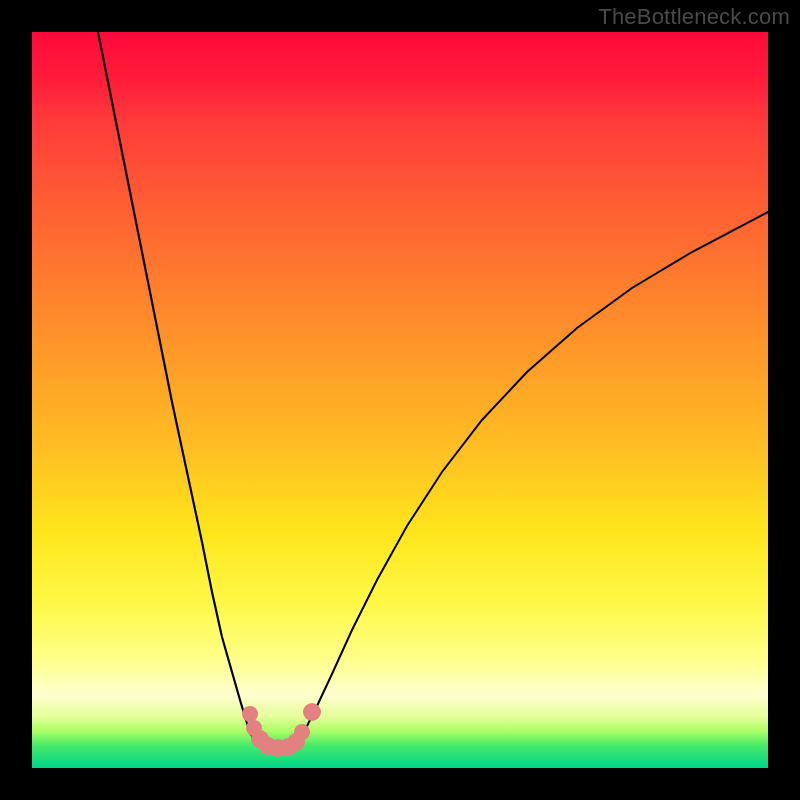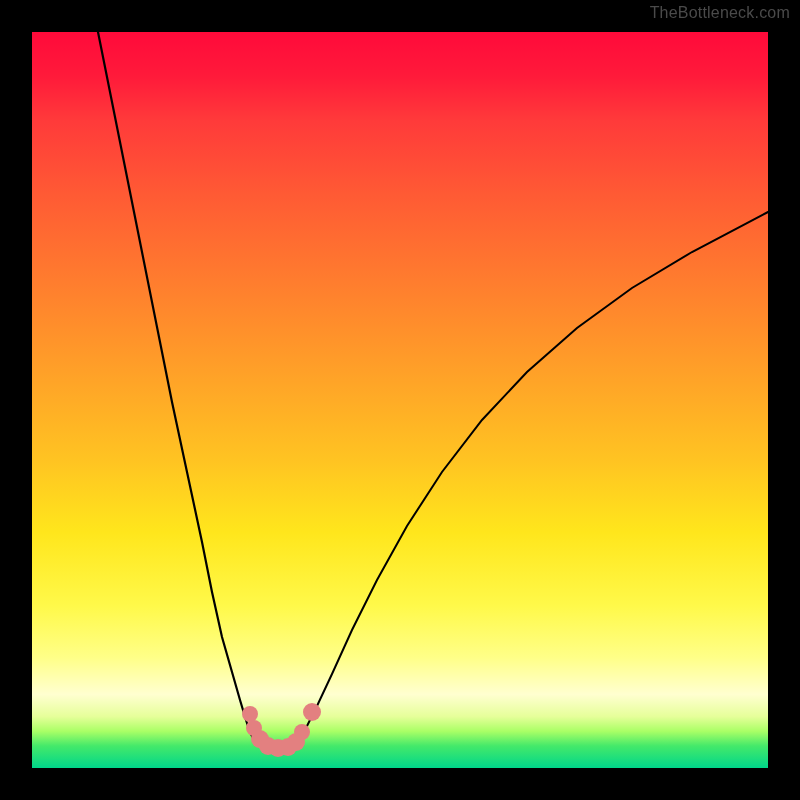--- a/index.html
+++ b/index.html
@@ -51,21 +51,21 @@
   }
   .curve-svg {
     position: absolute;
     inset: 0;
   }
   .watermark {
     position: absolute;
     top: 4px;
     right: 10px;
     color: #4a4a4a;
-    font-size: 16px;
+    font-size: 22px;
     font-weight: 400;
     letter-spacing: 0.2px;
   }
 </style>
 </head>
 <body>
 
 <div class="frame">
 
   <div class="plot-area">

